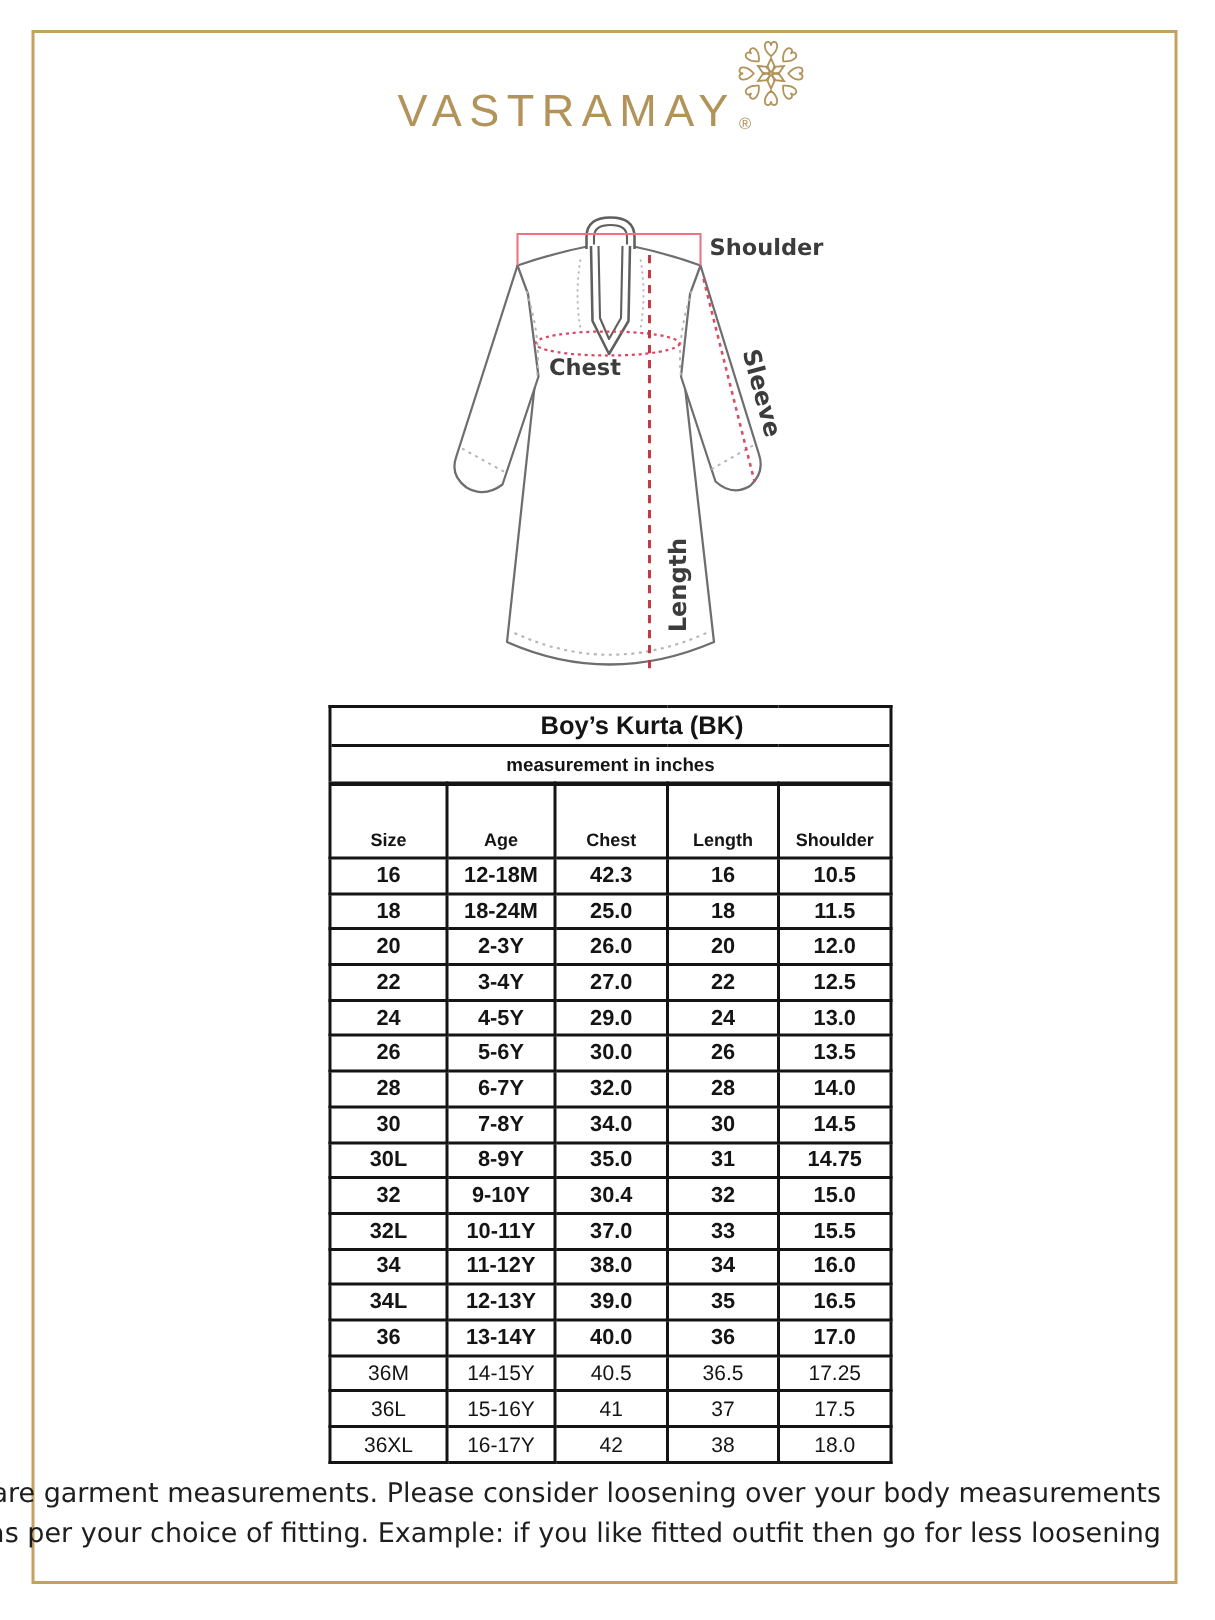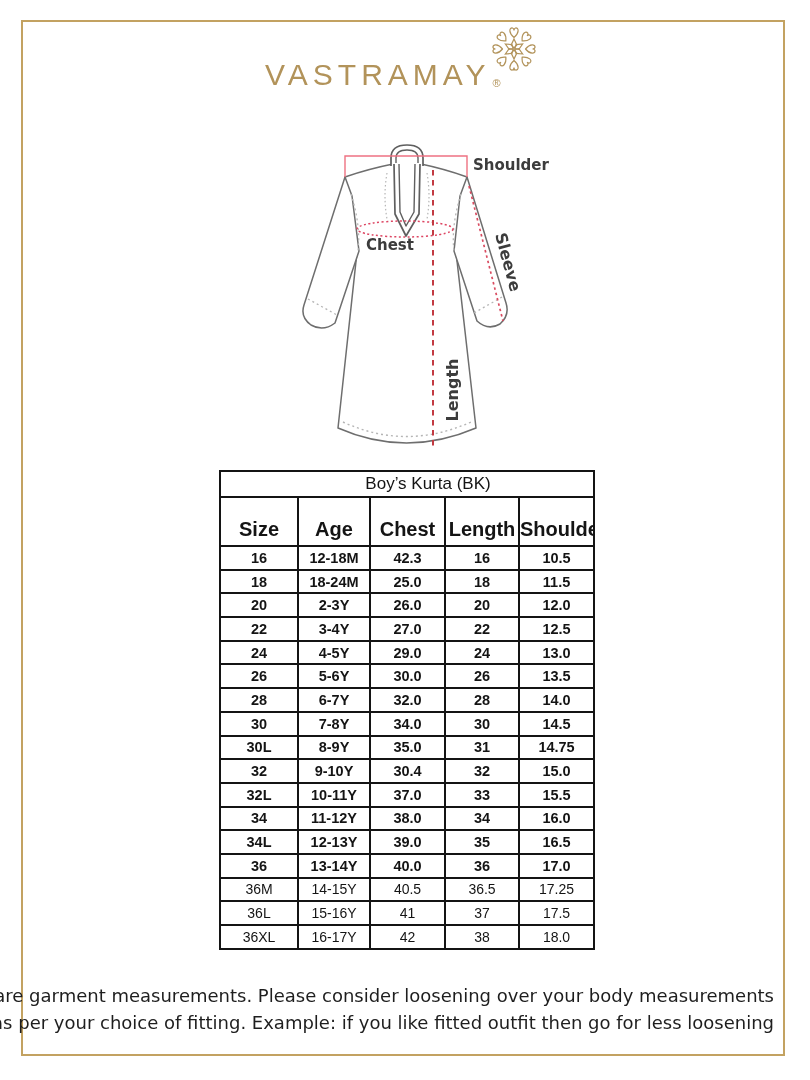--- a/index.html
+++ b/index.html
@@ -33,27 +33,27 @@
   .size-table{
     position:absolute;left:219px;top:470px;width:374px;
     border-collapse:collapse;table-layout:fixed;
     color:#141414;
   }
   .size-table td,.size-table th{
     border:2px solid #141414;text-align:center;vertical-align:middle;
     padding:0;overflow:hidden;
   }
   .tbl-title td{
-    height:24px;font-weight:400;font-size:17px;border-bottom-width:1px;padding-left:42px;
+    height:24px;font-weight:700;font-size:17px;border-bottom-width:1px;padding-left:42px;
   }
   .tbl-sub td{
     height:23px;font-weight:700;font-size:12.5px;border-bottom-width:3px;
   }
   .tbl-head th{
-    height:43px;font-weight:700;font-size:20px;
+    height:43px;font-weight:700;font-size:12px;
     vertical-align:bottom;padding-bottom:4px;
   }
   .size-table tbody td{height:21.7px;font-weight:700;font-size:14.5px;}
   .size-table tbody tr.rw-reg td{font-weight:400;font-size:14px;}
   
   .note{
     position:absolute;left:40px;top:982px;width:734px;
     display:flex;flex-direction:column;align-items:flex-end;
     font-family:"DejaVu Sans","Liberation Sans",sans-serif;
     font-size:18px;line-height:27px;color:#1e1e1e;
@@ -128,20 +128,23 @@
         <col style="width:78px">
         <col style="width:72px">
         <col style="width:75px">
         <col style="width:74px">
         <col style="width:75px">
       </colgroup>
     <thead>
       <tr class="tbl-title">
           <td colspan="5">Boy’s Kurta (BK)</td>
         </tr>
+      <tr class="tbl-sub">
+          <td colspan="5">measurement in inches</td>
+        </tr>
       <tr class="tbl-head">
         <th>Size</th>
         <th>Age</th>
         <th>Chest</th>
         <th>Length</th>
         <th>Shoulder</th>
       </tr>
     </thead>
     <tbody>
         <tr>

